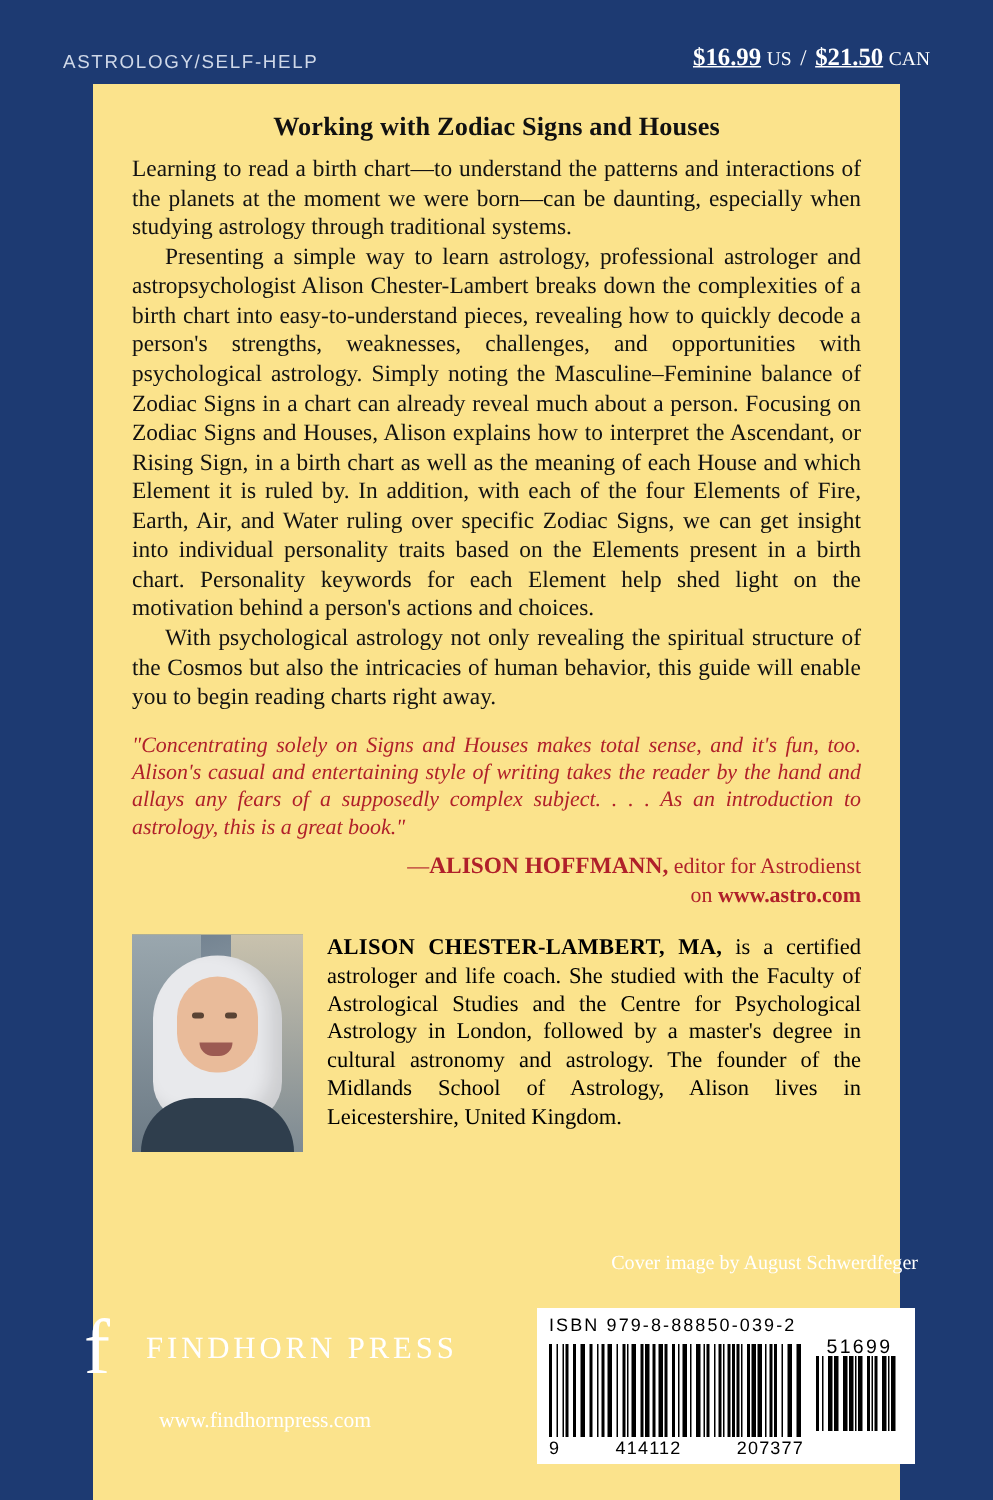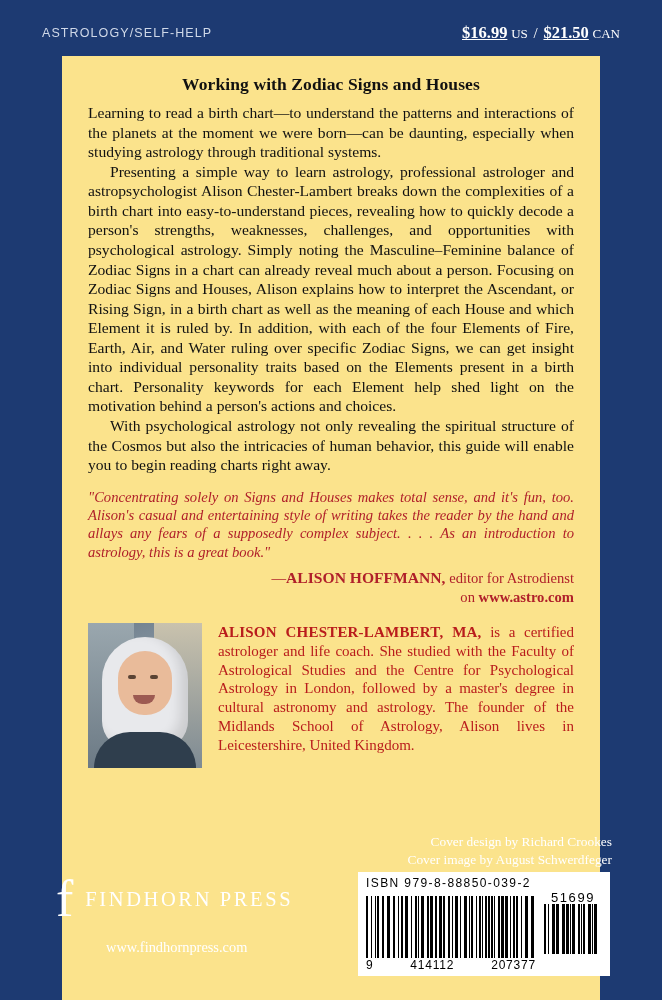--- a/index.html
+++ b/index.html
@@ -19,21 +19,21 @@
     box-sizing: border-box;
   }
   
   .top-bar {
     position: absolute;
     top: 18px;
     left: 0;
     width: 662px;
     height: 30px;
     display: flex;
-    align-items: center;
+    align-items: flex-end;
     justify-content: space-between;
     padding: 0 42px;
     box-sizing: border-box;
     color: #ffffff;
   }
   .category {
     font-family: "Liberation Sans", sans-serif;
     font-size: 12.5px;
     letter-spacing: 1.1px;
     color: #cfd8e8;
@@ -172,21 +172,21 @@
     position: absolute;
     left: 6px; bottom: 0;
     width: 102px; height: 36px;
     border-radius: 40px 40px 0 0;
     background: #2f3e4d;
   }
   .author-text {
     font-size: 15px;
     line-height: 1.26;
     text-align: justify;
-    color: #b91c1c;
+    color: #000000;
   }
   .author-text .aname {
     font-weight: bold;
     letter-spacing: 0.2px;
   }
 
   
   .credits {
     position: absolute;
     right: 50px;
@@ -214,20 +214,21 @@
     font-family: "Liberation Serif", serif;
     font-size: 52px;
     line-height: 0.9;
     color: #ffffff;
   }
   .pub-name {
     font-size: 20.5px;
     letter-spacing: 2.6px;
     color: #ffffff;
     white-space: nowrap;
+    margin-left: 12px;
   }
   .pub-url {
     margin-top: 16px;
     margin-left: 50px;
     font-size: 14.4px;
     color: #ffffff;
   }
 
   
   .barcode-box {
@@ -335,21 +336,20 @@
         <div class="smile"></div>
         <div class="body"></div>
       </div>
       <div class="author-text">
         <span class="aname">ALISON CHESTER-LAMBERT, MA,</span><span> is a certified astrologer and life coach. She studied with the Faculty of Astrological Studies and the Centre for Psychological Astrology in London, followed by a master's degree in cultural astronomy and astrology. The founder of the Midlands School of Astrology, Alison lives in Leicestershire, United Kingdom.</span>
       </div>
     </div>
   </div>
 
   <div class="credits">
-    <div>Cover design by Richard Crookes</div>
     <div>Cover image by August Schwerdfeger</div>
   </div>
 
   <div class="publisher">
     <div class="pub-row">
       <div class="pub-logo">f</div>
       <div class="pub-name">FINDHORN PRESS</div>
     </div>
     <div class="pub-url">www.findhornpress.com</div>
   </div>

